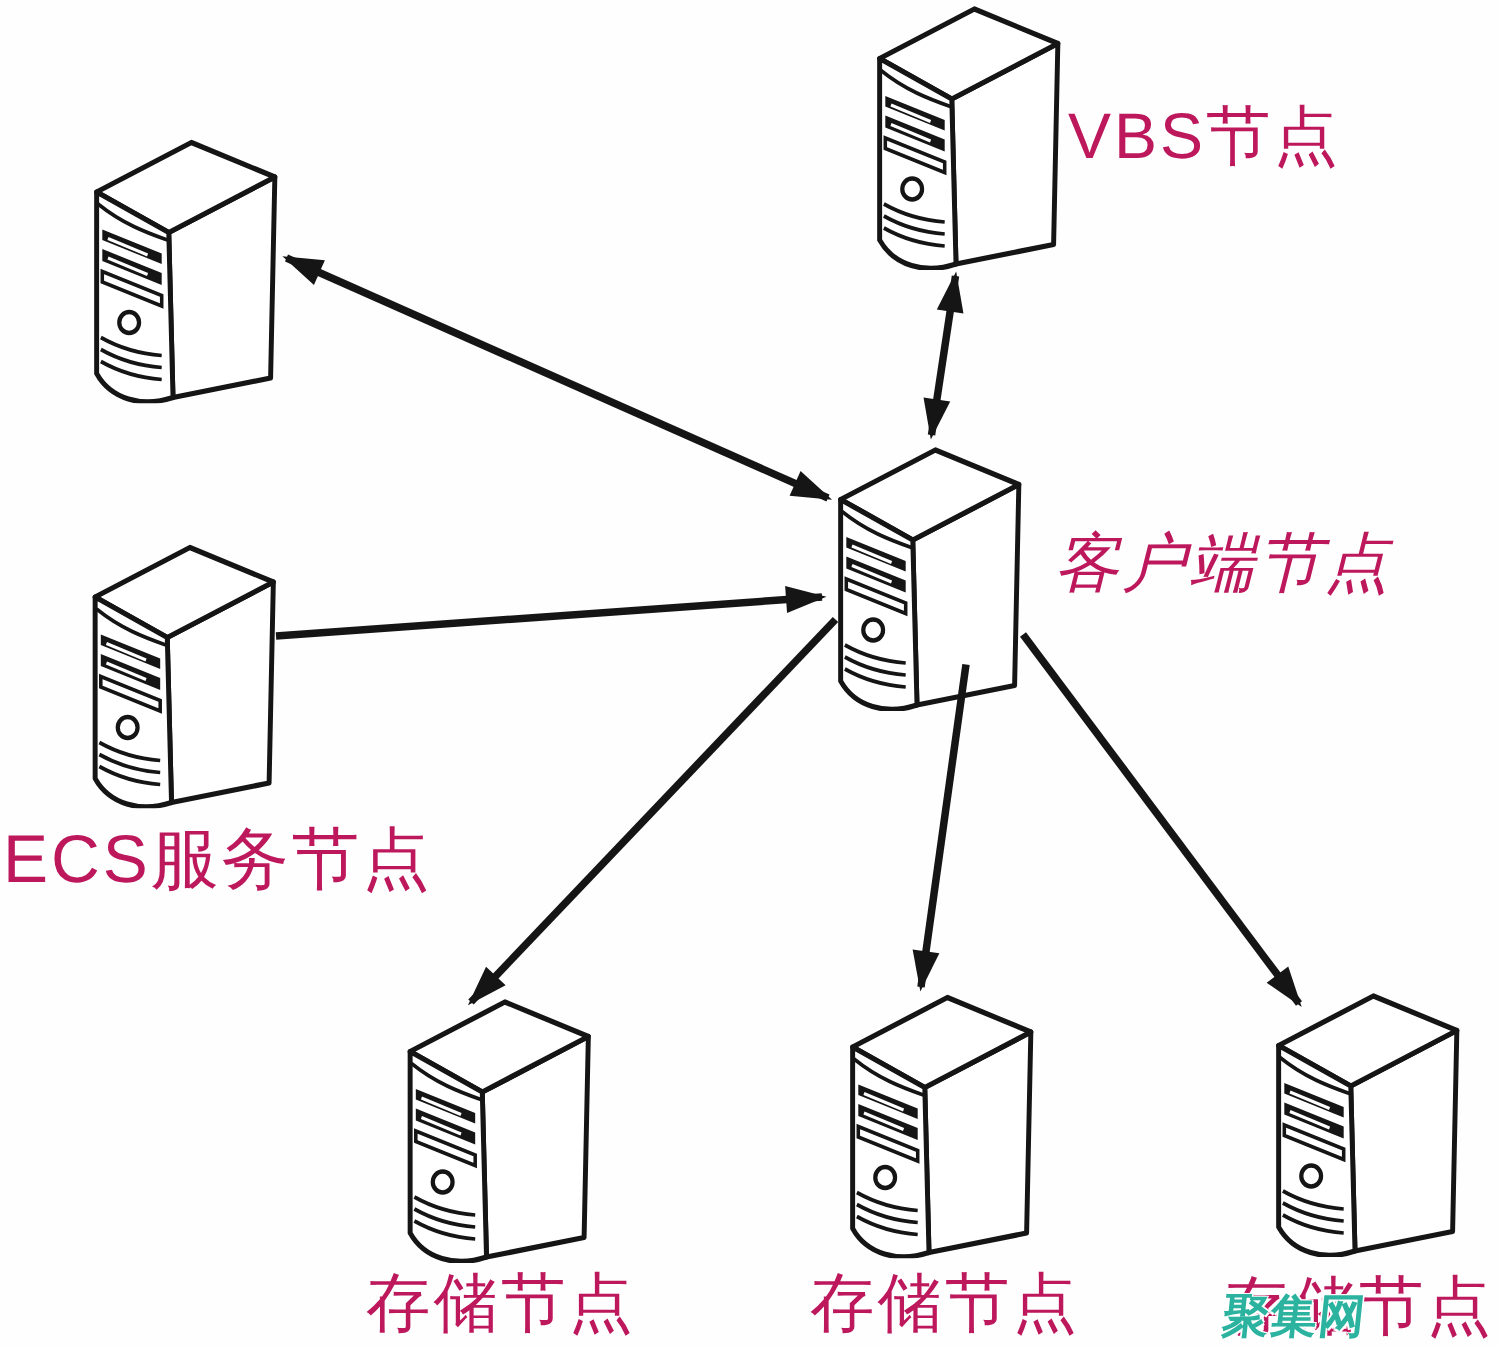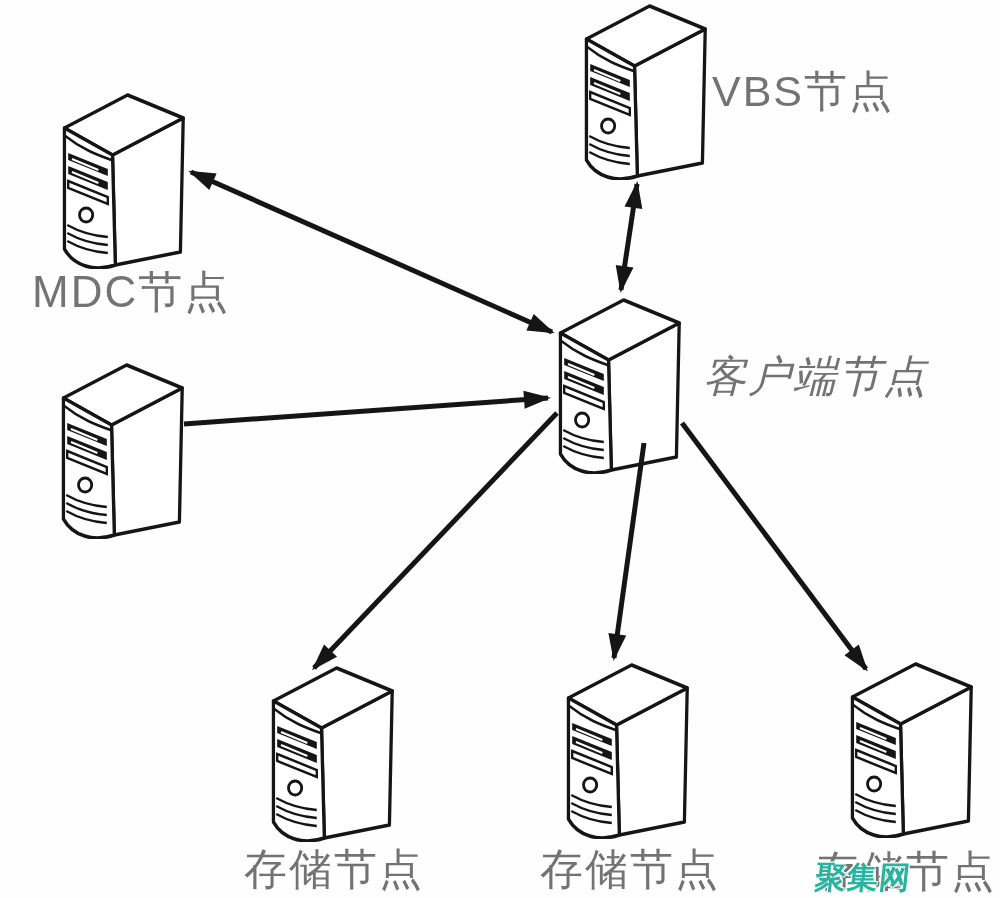--- a/index.html
+++ b/index.html
@@ -20,21 +20,21 @@
     width: 132px;
     height: 178px;
   }
   .node svg {
     width: 100%;
     height: 100%;
     display: block;
   }
   .node-label {
     position: absolute;
-    color: #737373;
+    color: #be185d;
     font-size: 43px;
     letter-spacing: 2px;
     white-space: nowrap;
     line-height: 1;
   }
   .arrow-layer {
     position: absolute;
     left: 0;
     top: 0;
     width: 1000px;
@@ -148,21 +148,21 @@
     </defs>
     <line x1="552" y1="332" x2="191" y2="172" marker-start="url(#head)" marker-end="url(#head)"></line>
     <line x1="621" y1="290" x2="637" y2="184" marker-start="url(#head)" marker-end="url(#head)"></line>
     <line x1="184" y1="424" x2="548" y2="398" marker-end="url(#head)"></line>
     <line x1="557" y1="413" x2="314" y2="668" marker-end="url(#head)"></line>
     <line x1="644" y1="443" x2="614" y2="658" marker-end="url(#head)"></line>
     <line x1="682" y1="423" x2="866" y2="669" marker-end="url(#head)"></line>
   </svg>
 
   <div class="node-label" id="label-vbs">VBS节点</div>
-  <div class="node-label" id="label-mdc">MDC节点</div>
+  <div class="node-label" id="label-ecs">ECS服务节点</div>
   <div class="node-label" id="label-client">客户端节点</div>
   <div class="node-label" id="label-storage1">存储节点</div>
   <div class="node-label" id="label-storage2">存储节点</div>
   <div class="node-label" id="label-storage3">存储节点</div>
 
   <div class="watermark" style="color: rgb(43, 179, 160);">聚集网</div>
 
 </div>
 
 </body></html>

